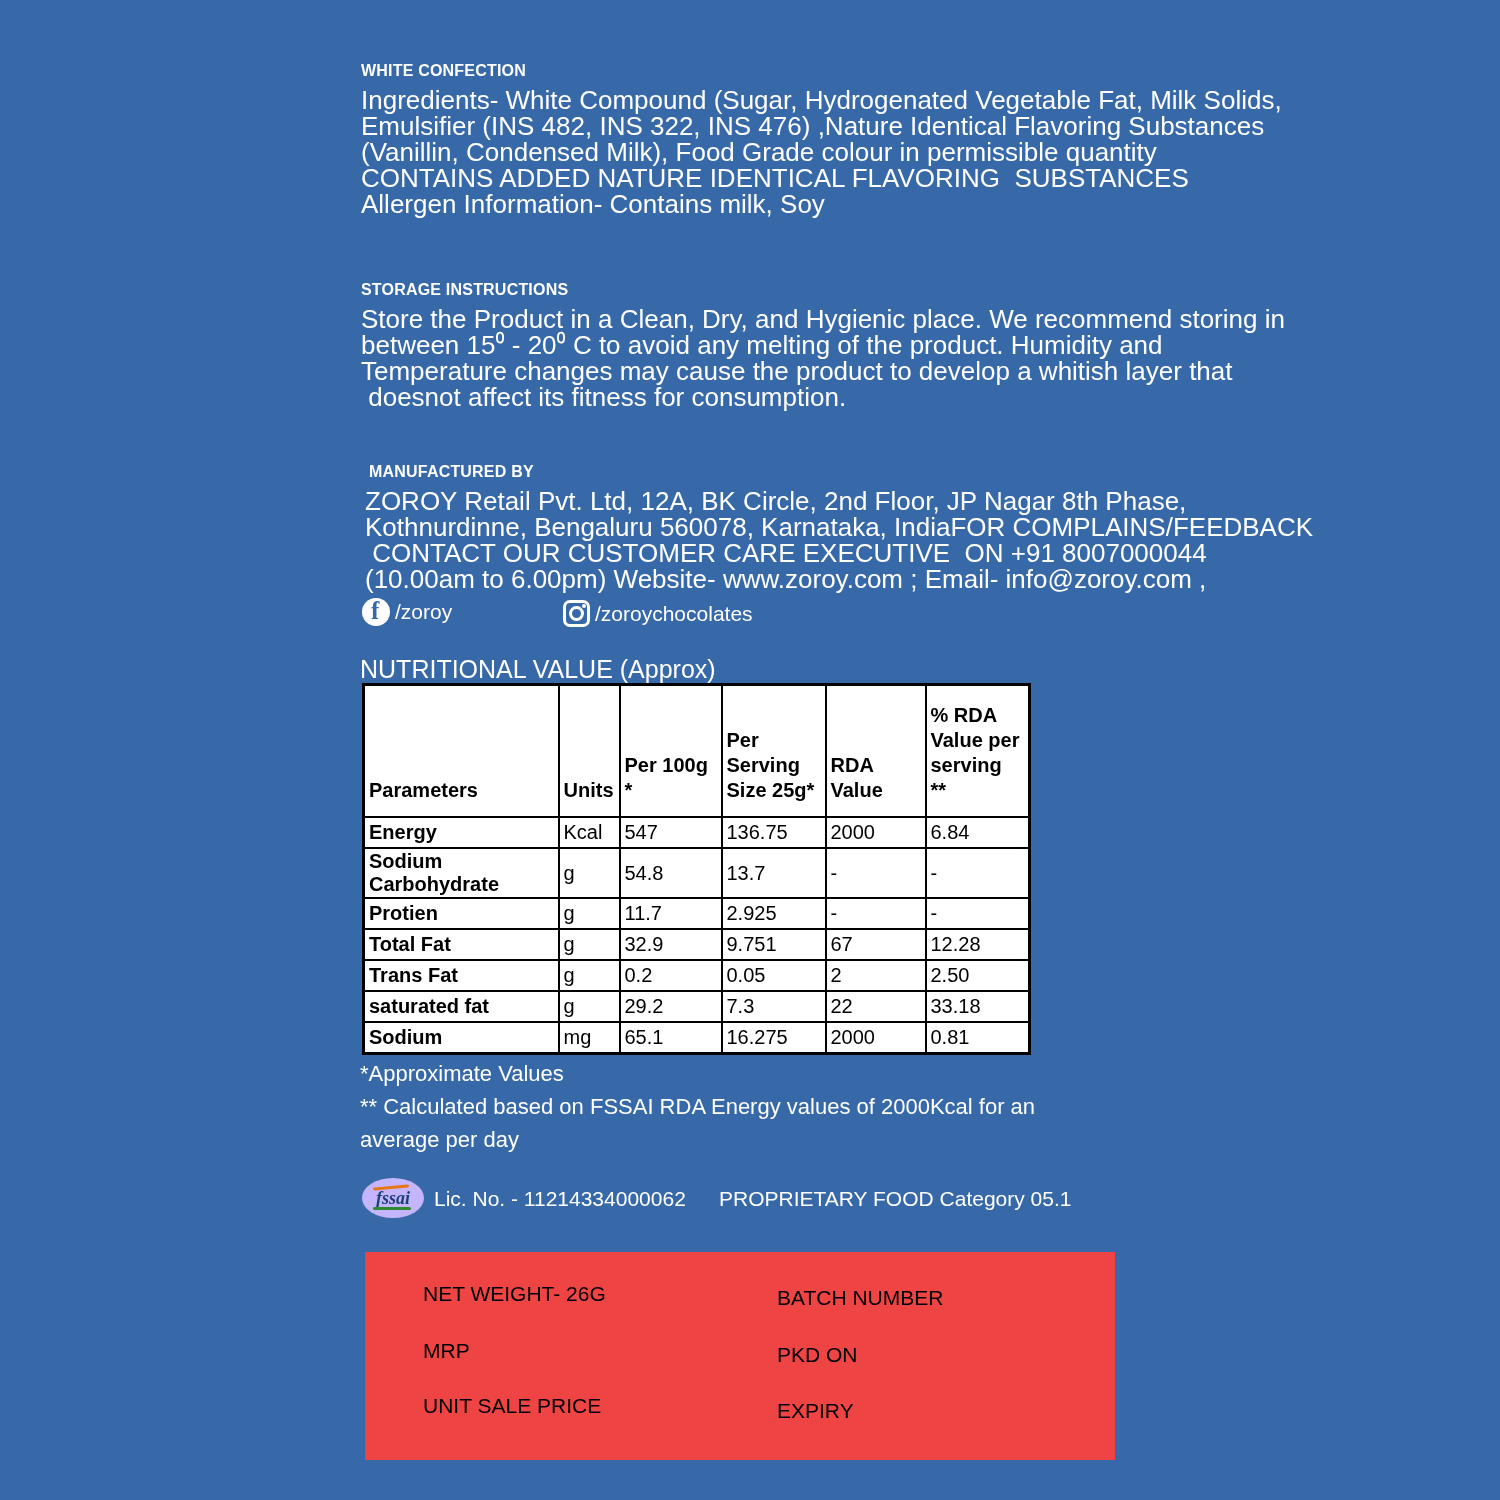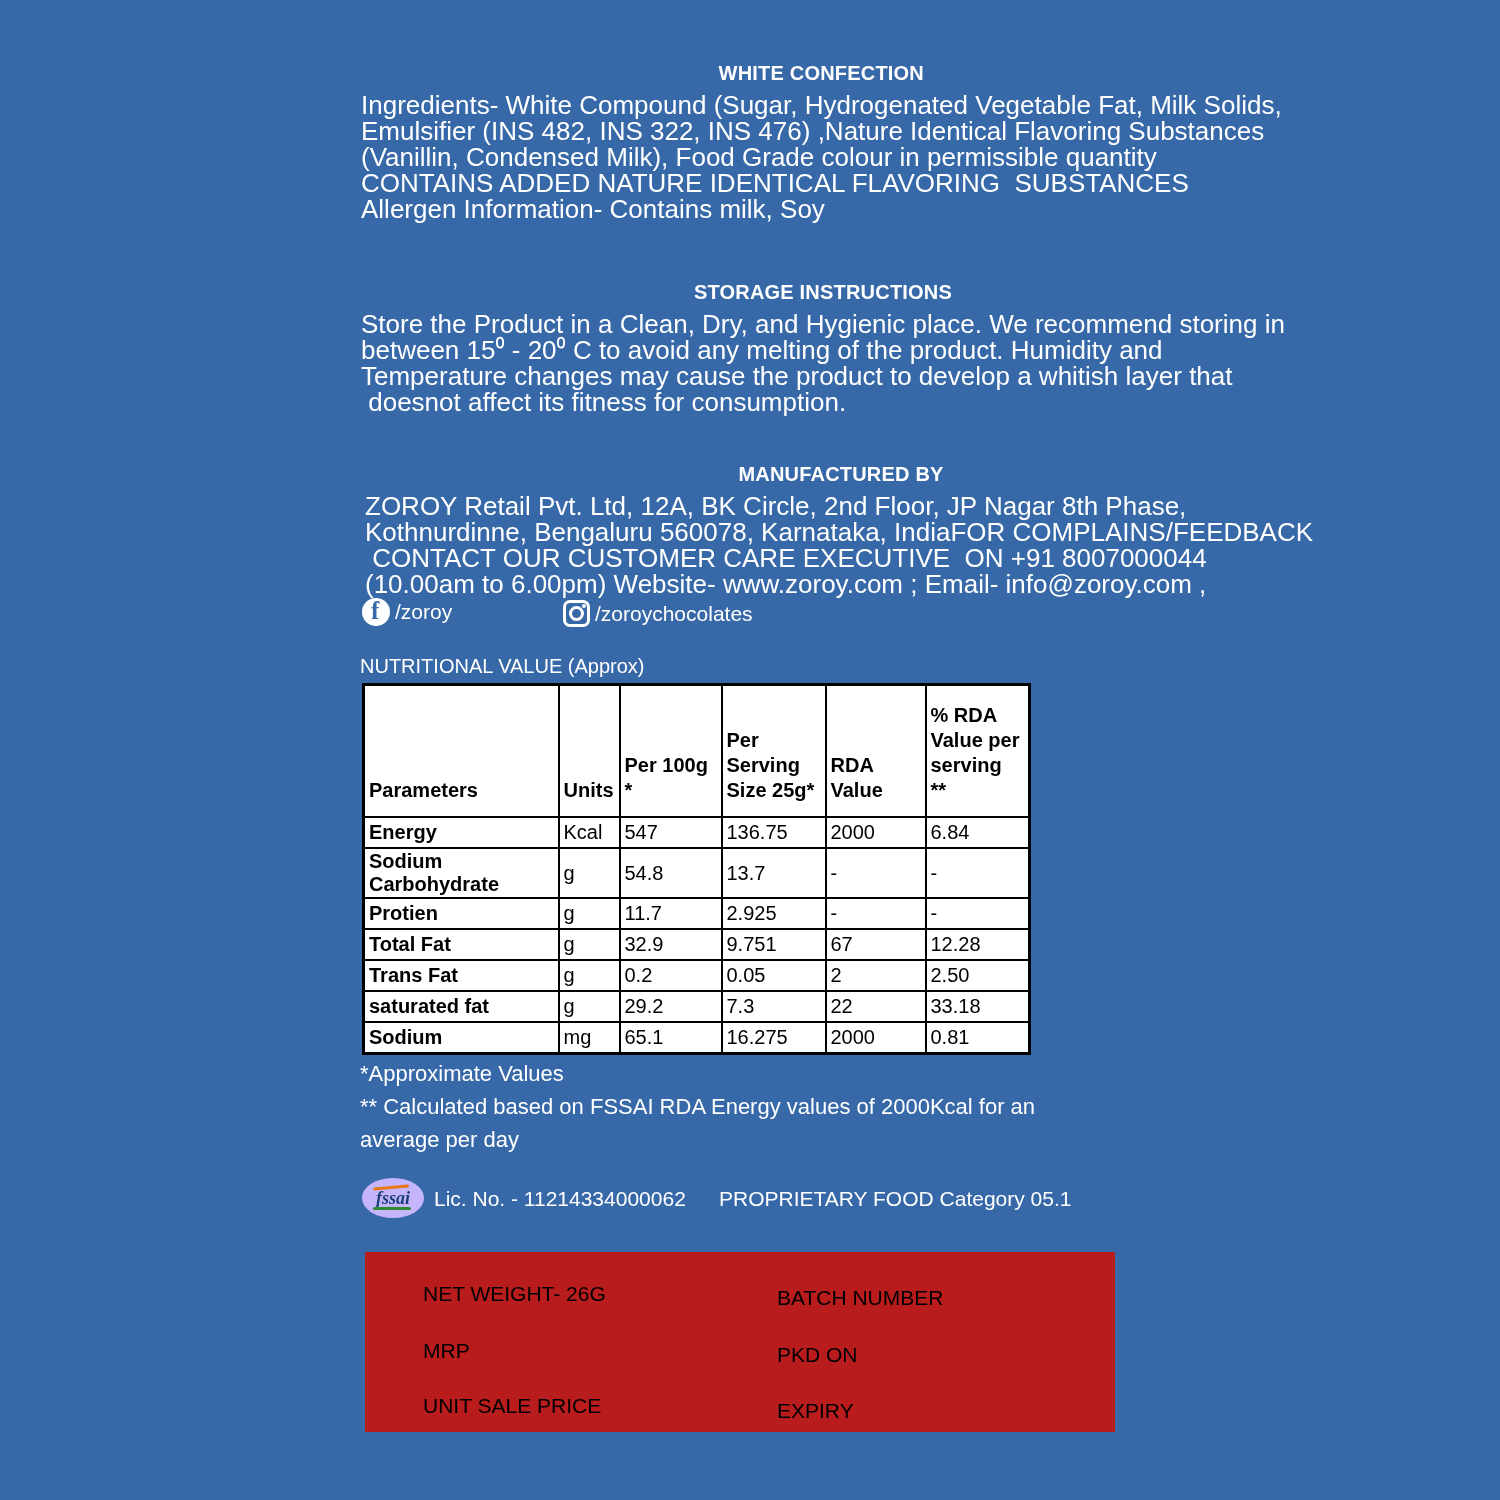--- a/index.html
+++ b/index.html
@@ -3,21 +3,21 @@
 <meta charset="utf-8">
 <style>
   html,body { margin:0; padding:0; }
   body { font-family: "Liberation Sans", sans-serif; }
   .canvas {
     position:relative; width:1500px; height:1500px;
     background:#3769a8; overflow:hidden;
   }
   .sec { position:absolute; color:#ffffff; }
   .sec h2 {
-    margin:0 0 7px 0; font-size:20px; font-weight:700; letter-spacing:0.2px;text-align:center;
+    margin:0 0 7px 0; font-size:16px; font-weight:700; letter-spacing:0.2px;
   }
   .body-text {
     margin:0; font-size:26px; line-height:26px; white-space:pre-wrap;
   }
 
   
   .social-item { position:absolute; display:flex; align-items:center; color:#fff; }
   .fb-icon {
     width:28px; height:28px; border-radius:50%; background:#ffffff;
     position:relative; overflow:hidden; flex:0 0 auto;
@@ -34,21 +34,21 @@
     content:""; position:absolute; inset:3px;
     border:3px solid #ffffff; border-radius:50%;
   }
   .ig-icon::after {
     content:""; position:absolute; top:1px; right:1px;
     width:4px; height:4px; background:#ffffff; border-radius:50%;
   }
   .social-label { font-size:21px; margin-left:5px; }
 
   
-  .nutrition-caption { position:absolute; left:360px; top:655px; color:#fff; font-size:20px; }
+  .nutrition-caption { position:absolute; left:360px; top:655px; color:#fff; font-size:25px; }
   table.nutrition {
     position:absolute; left:362px; top:683px;
     border-collapse:collapse; background:#ffffff; color:#000;
     font-size:20px; table-layout:fixed;
     border:3px solid #000;
   }
   table.nutrition th, table.nutrition td {
     border:2px solid #000; padding:1px 4px; text-align:left; overflow:hidden;
   }
   table.nutrition th {
@@ -82,22 +82,22 @@
   }
   .fssai-logo::after {
     content:""; position:absolute; bottom:8px; left:11px; width:38px; height:3px;
     background:#2e8b2e; border-radius:3px;
   }
   .fssai-lic { position:absolute; left:72px; top:9px; color:#fff; font-size:21px; white-space:nowrap; }
   .fssai-cat { position:absolute; left:357px; top:9px; color:#fff; font-size:21px; white-space:nowrap; }
 
   
   .bottom-box {
-    position:absolute; left:365px; top:1252px; width:750px; height:180px;
-    background:#b91c1c; color:#000;
+    position:absolute; left:365px; top:1252px; width:750px; height:208px;
+    background:#ef4444; color:#000;
   }
   .bottom-box .lbl { position:absolute; font-size:21px; white-space:nowrap; }
   .lbl.net-weight { left:58px;  top:30px; }
   .lbl.mrp        { left:58px;  top:87px; }
   .lbl.usp        { left:58px;  top:142px; }
   .lbl.batch      { left:412px; top:34px; }
   .lbl.pkd        { left:412px; top:91px; }
   .lbl.expiry     { left:412px; top:147px; }
 </style>
 </head>

